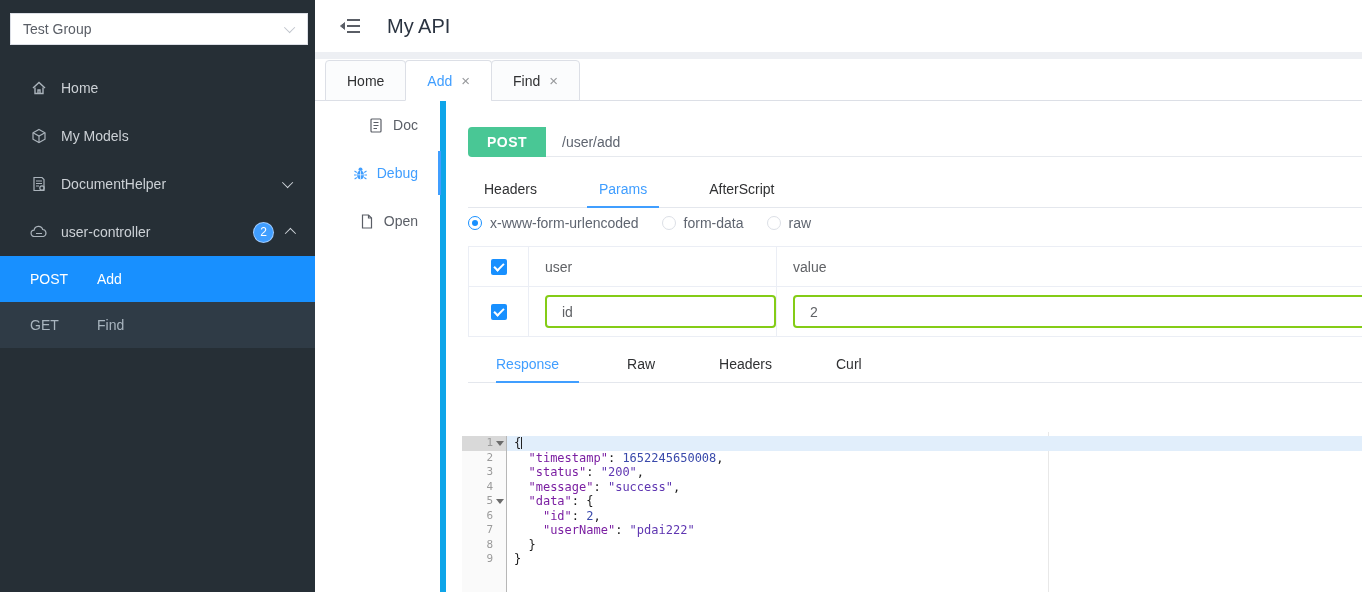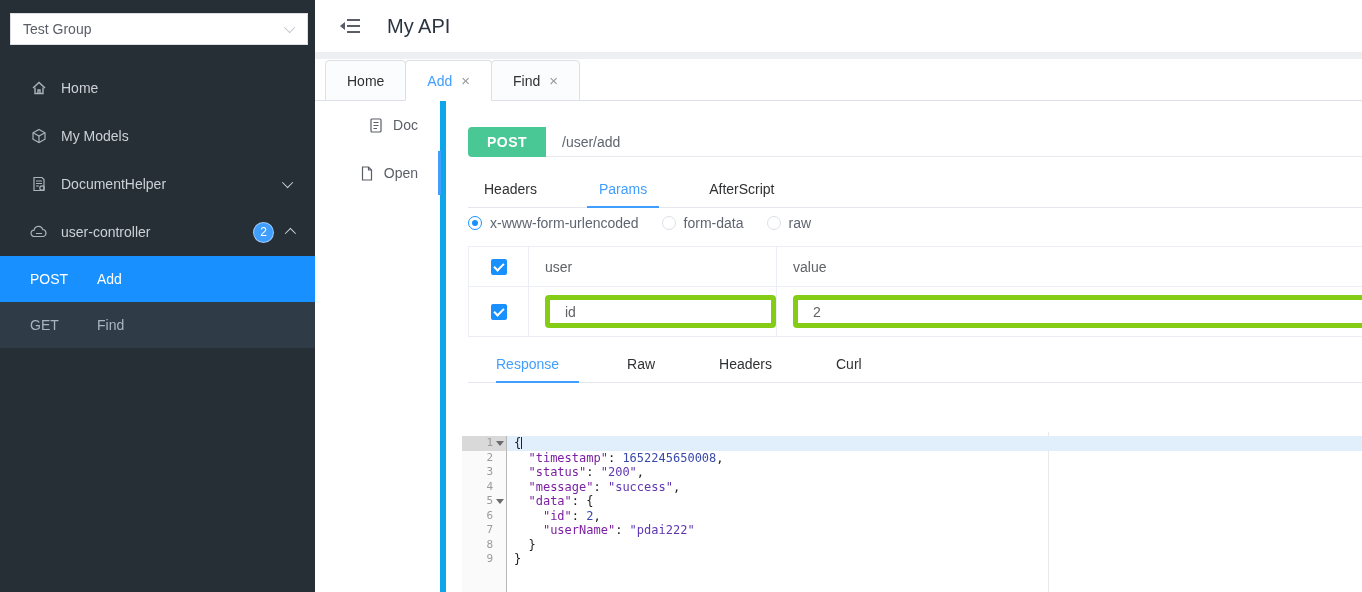--- a/index.html
+++ b/index.html
@@ -80,21 +80,21 @@
   .t-row { display:flex; border-bottom:1px solid #ebeef5; align-items:center; color:#606266; }
   .t-row.head { height:40px; }
   .t-row.body { height:49px; border-bottom:none; }
   .t-row.body + .t-row.body { border-top:1px solid #ebeef5; }
   .t-row.head + .t-row.body { border-top:none; }
   .col-check { width:60px; display:flex; justify-content:center; align-self:stretch; align-items:center; border-right:1px solid #ebeef5; }
   .col-name { width:248px; padding-left:16px; align-self:stretch; display:flex; align-items:center; border-right:1px solid #ebeef5; }
   .col-value { flex:1; padding-left:16px; display:flex; align-items:center; }
   .checkbox { width:16px; height:16px; background:#1890ff; border-radius:2px; position:relative; cursor:pointer; }
   .checkbox::after { content:""; position:absolute; left:5px; top:2px; width:4px; height:8px; border-right:2px solid #fff; border-bottom:2px solid #fff; transform:rotate(45deg); }
-  .cell-input { height:33px; border:5px solid #84cc16; border-radius:4px; background:#fff; display:flex; align-items:center; padding-left:15px; color:#606266; }
+  .cell-input { height:33px; border:2px solid #84cc16; border-radius:4px; background:#fff; display:flex; align-items:center; padding-left:15px; color:#606266; }
   .cell-input.name { width:270px; }
   .cell-input.value { width:580px; }
   .cell-input.focused { border-color:#409eff; }
 
   .resp-tabs { margin-top:9px; height:37px; border-bottom:1px solid #e4e7ed; display:flex; }
   .resp-tab { padding:0 16px; margin-right:32px; display:flex; align-items:center; color:#303133; cursor:pointer; position:relative; }
   .resp-tab:first-child { padding-left:0; padding-right:20px;margin-left:28px; }
   .resp-tab.active { color:#409eff; }
   .resp-tab.active .tab-underline { position:absolute; left:0; right:0; bottom:-1px; height:2px; background:#409eff; }
 
@@ -216,20 +216,31 @@
   <div class="mini-nav">
     <div class="mini-item">
       <span class="mi-icon">
         <svg width="14" height="15" viewBox="0 0 14 15" fill="none" stroke="currentColor" stroke-width="1.2">
             <rect x="2" y="1" width="10" height="13" rx="1"></rect>
             <path d="M4.5 4.5 H9.5 M4.5 7.5 H9.5 M4.5 10.5 H8"></path>
           </svg>
       </span>
       <span>Doc</span>
     </div>
+    <div class="mini-item active">
+      <span class="mi-icon">
+        <svg width="15" height="15" viewBox="0 0 15 15" fill="currentColor">
+            <ellipse cx="7.5" cy="9" rx="3.4" ry="4.3"></ellipse>
+            <path d="M5.5 3.5 a2 2 0 0 1 4 0 l-0.5 1.2 h-3 Z"></path>
+            <path d="M7.5 5 V13 M4.2 8.8 H10.8" stroke="#fff" stroke-width="0.7" fill="none"></path>
+            <path d="M3.8 6.5 L1.5 5 M3.6 9 H1 M3.8 11.5 L1.6 13 M11.2 6.5 L13.5 5 M11.4 9 H14 M11.2 11.5 L13.4 13" stroke="currentColor" stroke-width="1.1" fill="none"></path>
+          </svg>
+      </span>
+      <span>Debug</span>
+    </div>
     <div class="mini-item">
       <span class="mi-icon">
         <svg width="14" height="15" viewBox="0 0 14 15" fill="none" stroke="currentColor" stroke-width="1.2">
             <path d="M2.5 1 H8.5 L11.5 4 V14 H2.5 Z"></path>
             <path d="M8.5 1 V4 H11.5"></path>
           </svg>
       </span>
       <span>Open</span>
     </div>
     <div class="mini-active-bar"></div>

